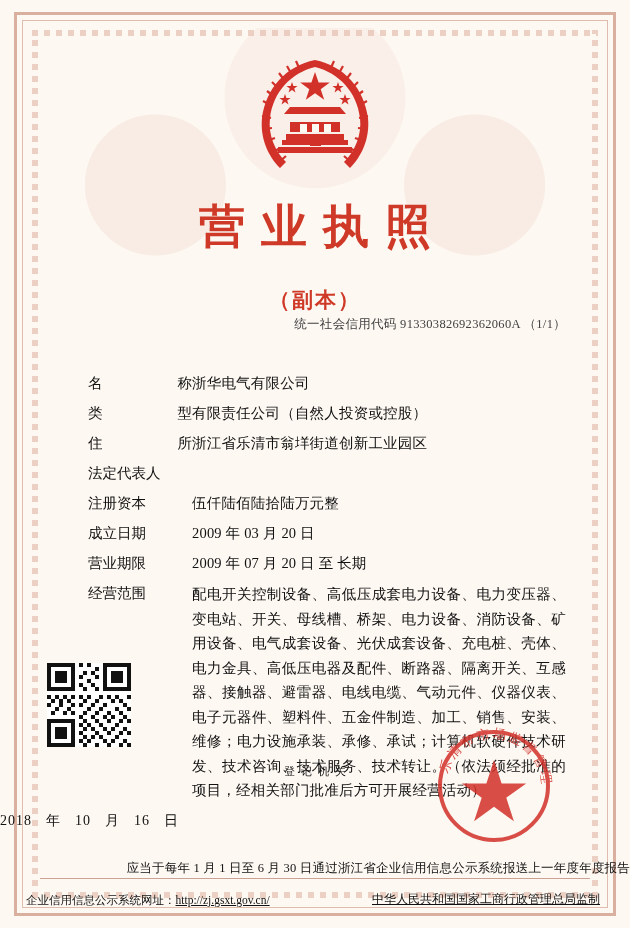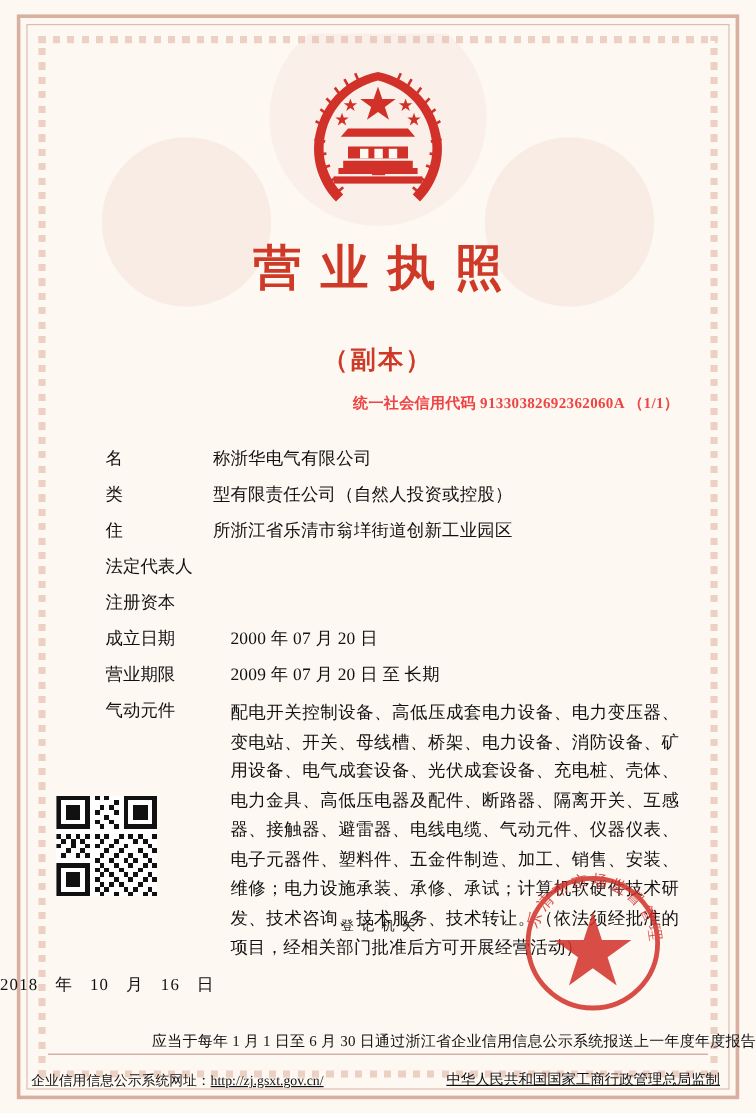--- a/index.html
+++ b/index.html
@@ -76,45 +76,44 @@
     height: 140px;
   }
   .emblem svg { display: block; }
 
   .title {
     position: absolute;
     top: 196px;
     left: 0; right: 0;
     text-align: center;
     font-family: "Liberation Serif", "DejaVu Serif", serif;
-    font-size: 40px;
+    font-size: 46px;
     font-weight: bold;
     letter-spacing: 16px;
     text-indent: 16px;
     color: #c0392b;
     color: #cf3a28;
   }
   .subtitle {
     position: absolute;
     top: 286px;
     left: 0; right: 0;
     text-align: center;
     font-size: 21px;
     font-weight: bold;
     color: #cf3a28;
     letter-spacing: 2px;
   }
   .credit-code {
     position: absolute;
-    top: 328px;
+    top: 316px;
     right: 64px;
     font-size: 12.5px;
-    color: #ef4444;
+    color: #404040;
     letter-spacing: .3px;
-    font-weight: bold;
   }
 
   
   .fields {
     position: absolute;
     top: 372px;
     left: 88px;
     right: 60px;
   }
   .row {
@@ -293,31 +292,32 @@
           <span>住</span>
           <span>所</span>
         </div>
       <div class="val">浙江省乐清市翁垟街道创新工业园区</div>
     </div>
     <div class="row">
       <div class="lbl">法定代表人</div>
     </div>
     <div class="row">
       <div class="lbl">注册资本</div>
+      <div class="val">伍仟陆佰陆拾陆万元整</div>
     </div>
     <div class="row">
       <div class="lbl">成立日期</div>
-      <div class="val">2000 年 07 月 20 日</div>
+      <div class="val">2009 年 03 月 20 日</div>
     </div>
     <div class="row">
       <div class="lbl">营业期限</div>
       <div class="val">2009 年 07 月 20 日 至 长期</div>
     </div>
     <div class="row scope">
-      <div class="lbl">气动元件</div>
+      <div class="lbl">经营范围</div>
       <div class="val">配电开关控制设备、高低压成套电力设备、电力变压器、变电站、开关、母线槽、桥架、电力设备、消防设备、矿用设备、电气成套设备、光伏成套设备、充电桩、壳体、电力金具、高低压电器及配件、断路器、隔离开关、互感器、接触器、避雷器、电线电缆、气动元件、仪器仪表、电子元器件、塑料件、五金件制造、加工、销售、安装、维修；电力设施承装、承修、承试；计算机软硬件技术研发、技术咨询、技术服务、技术转让。（依法须经批准的项目，经相关部门批准后方可开展经营活动）</div>
     </div>
   </div>
 
   <div class="qr">
     <svg class="qrgrid" viewBox="0 0 21 21" xmlns="http://www.w3.org/2000/svg" shape-rendering="crispEdges">
       <rect width="21" height="21" fill="#fff"></rect>
       <g fill="#111">
         <path d="M0 0h7v1H0zM0 1h1v5H0zM6 1h1v5H6zM0 6h7v1H0zM2 2h3v3H2z"></path>
         <path d="M14 0h7v1h-7zM14 1h1v5h-1zM20 1h1v5h-1zM14 6h7v1h-7zM16 2h3v3h-3z"></path>

